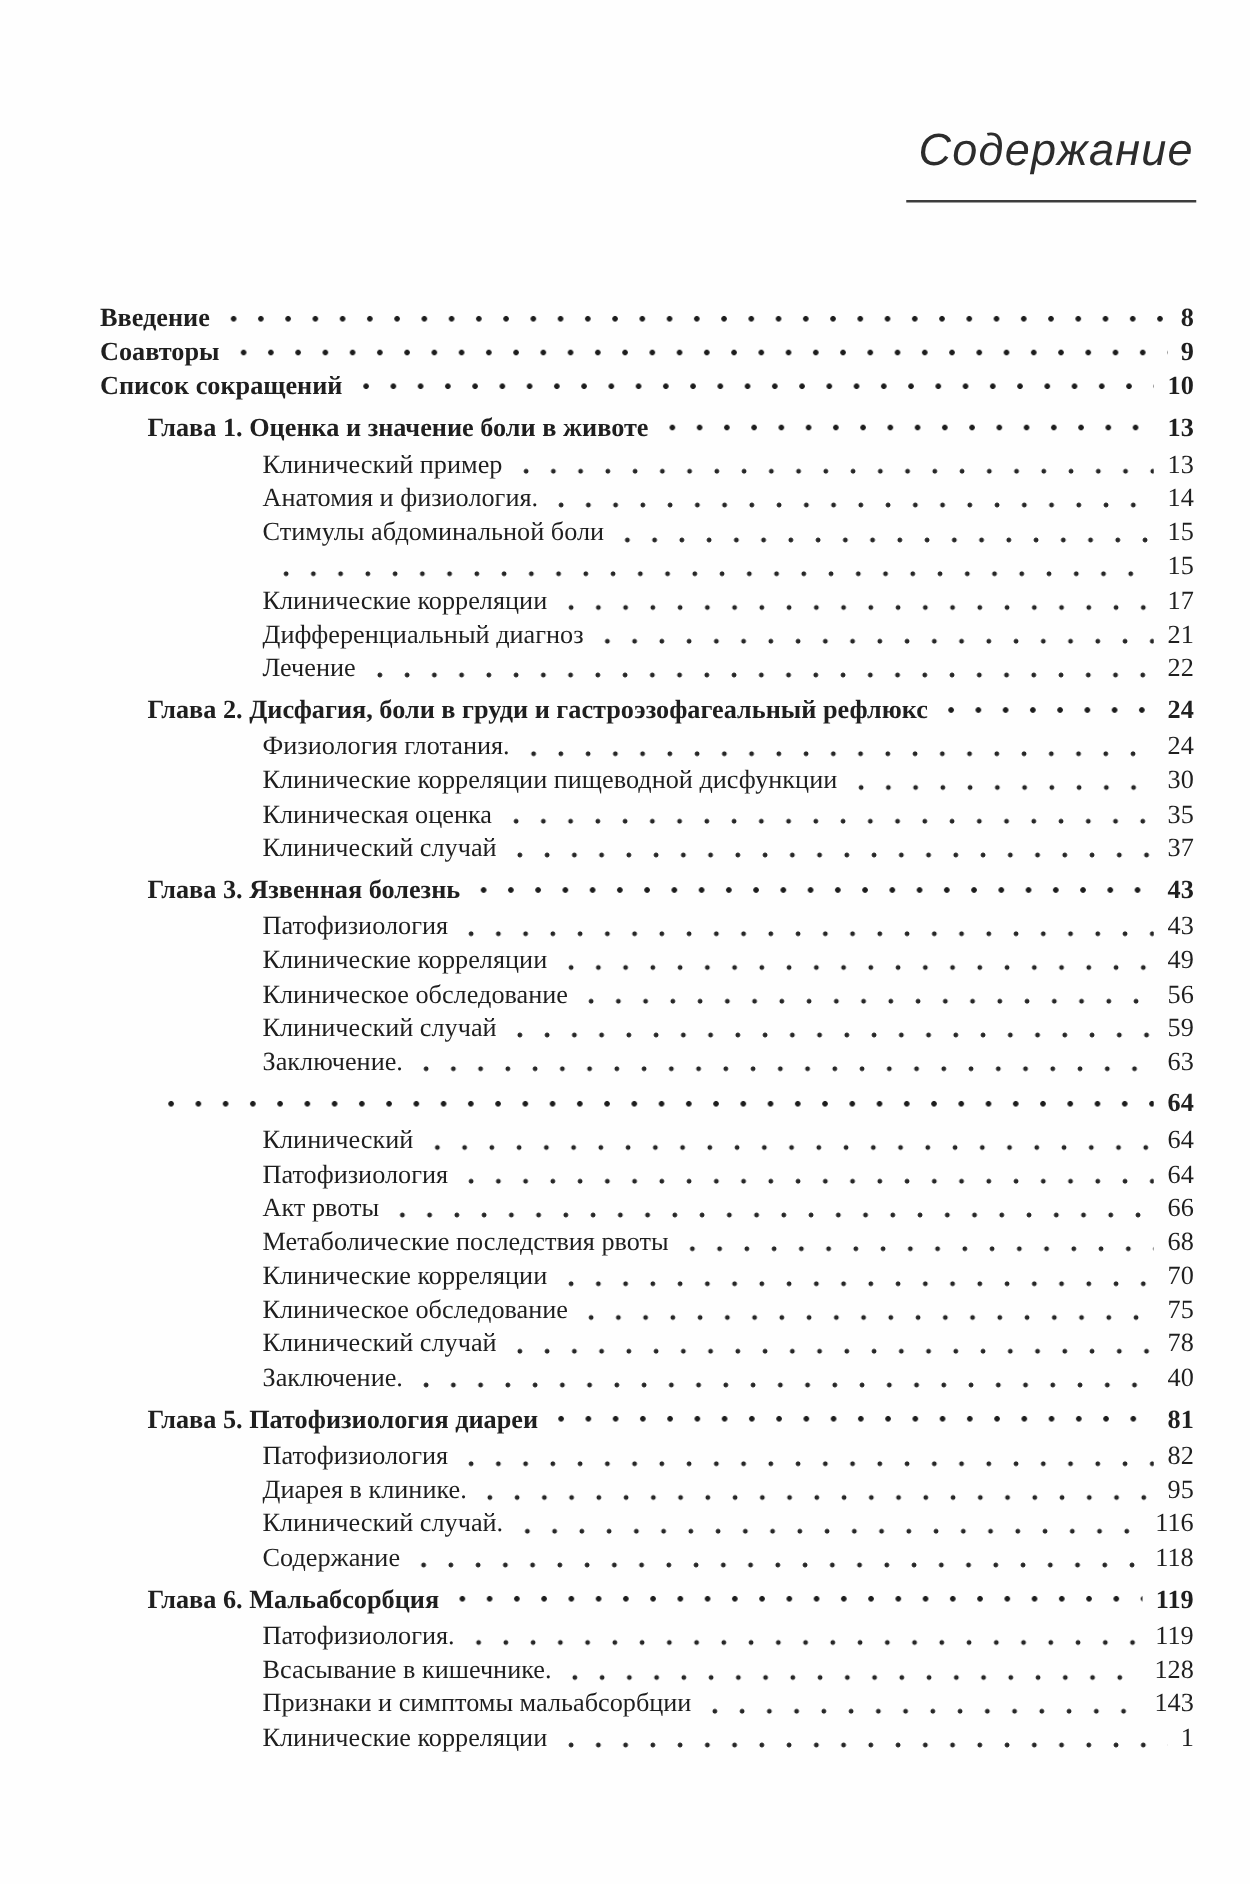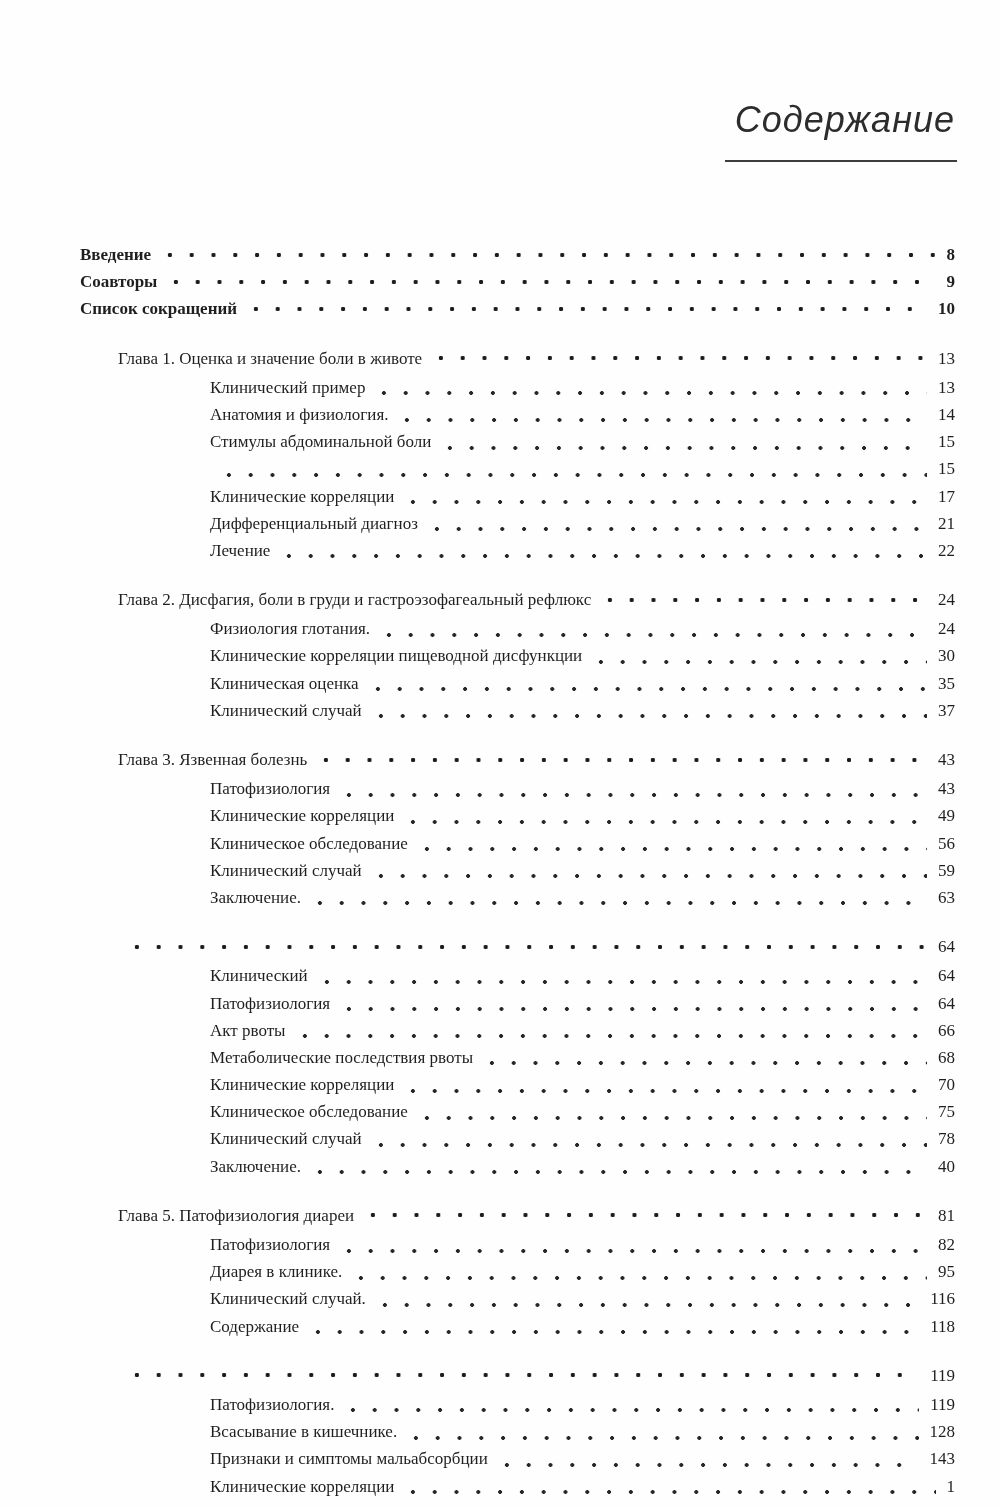--- a/index.html
+++ b/index.html
@@ -39,25 +39,25 @@
     position: absolute;
     top: 241px;
     left: 80px;
     right: 45px;
   }
   .row {
     display: flex;
     align-items: baseline;
     height: 27.2px;
     line-height: 27.2px;
-    font-size: 17px;
+    font-size: 21px;
     white-space: nowrap;
   }
   .row.lvl0 { font-weight: bold; }
-  .row.lvl1 { font-weight: normal; padding-left: 38px; margin-top: 22px; margin-bottom: 2px; }
+  .row.lvl1 { font-weight: bold; padding-left: 38px; margin-top: 6px; margin-bottom: 2px; }
   .row.lvl2 { padding-left: 130px; }
   .label { flex: none; }
   .leader {
     flex: 1 1 auto;
     align-self: stretch;
     margin-left: 8px;
     margin-right: 11px;
     background-image: radial-gradient(circle, #262626 1.6px, rgba(0,0,0,0) 2.2px);
     background-size: 21.8px 6px;
     background-repeat: repeat-x;
@@ -252,20 +252,21 @@
         <span class="label">Клинический случай.</span>
         <span class="leader"></span>
         <span class="pagenum">116</span>
       </div>
       <div class="row lvl2">
         <span class="label">Содержание</span>
         <span class="leader"></span>
         <span class="pagenum">118</span>
       </div>
       <div class="row lvl1">
+        <span class="label">Глава 6. Мальабсорбция</span>
         <span class="leader"></span>
         <span class="pagenum">119</span>
       </div>
       <div class="row lvl2">
         <span class="label">Патофизиология.</span>
         <span class="leader"></span>
         <span class="pagenum">119</span>
       </div>
       <div class="row lvl2">
         <span class="label">Всасывание в кишечнике.</span>

